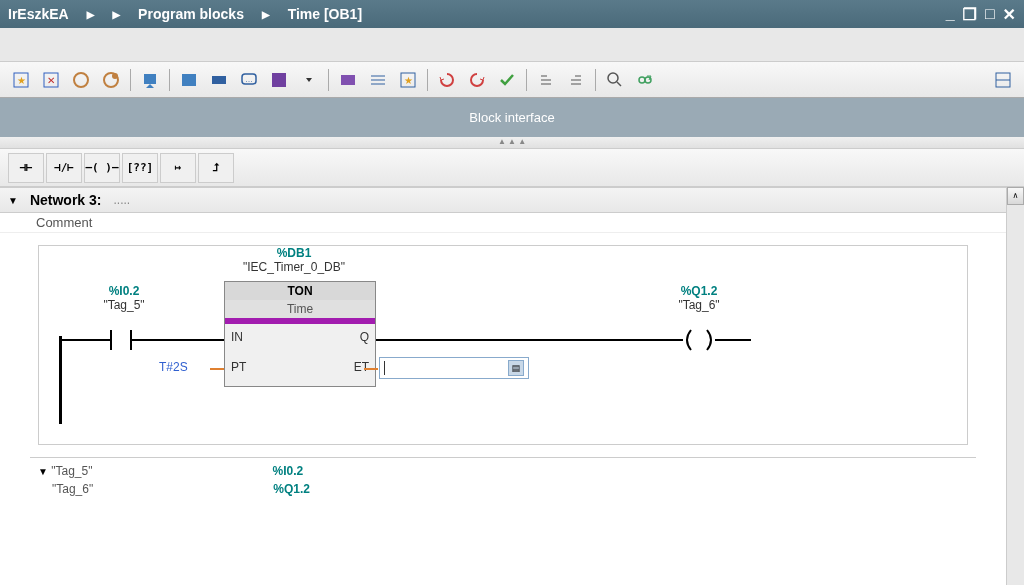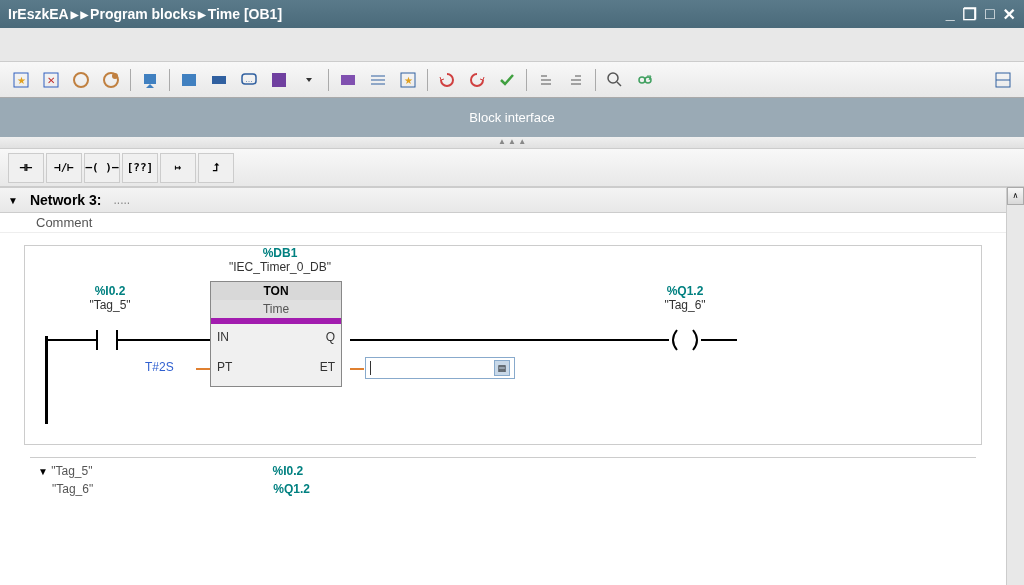--- a/index.html
+++ b/index.html
@@ -17,21 +17,21 @@
       color: white;
       padding: 4px 8px;
       display: flex;
       align-items: center;
       justify-content: space-between;
       height: 28px;
     }
     .breadcrumb {
       display: flex;
       align-items: center;
-      gap: 2px;
+      gap: 18px;
       font-weight: bold;
       font-size: 14px;
     }
     .breadcrumb .sep {
       font-size: 10px;
     }
     .window-controls {
       display: flex;
       gap: 8px;
     }
@@ -150,38 +150,38 @@
     }
     .comment-row {
       padding: 2px 36px;
       color: #555;
       font-size: 13px;
       border-bottom: 1px solid #eee;
     }
     .ladder-area {
       padding: 20px 30px;
       border: 1px solid #ccc;
-      margin: 12px 24px;
+      margin: 12px 38px;
       position: relative;
       height: 200px;
       background: white;
     }
     .db-label {
       text-align: center;
       color: #008080;
       font-weight: bold;
     }
     .db-name {
       text-align: center;
       color: #333;
     }
     .ton-block {
       border: 1px solid #888;
       background: #737373;
-      width: 132px;
+      width: 152px;
       text-align: center;
     }
     .ton-header {
       background: #d8d8d8;
       padding: 2px;
       font-weight: bold;
     }
     .ton-sub {
       background: #e0e0e0;
       padding: 2px;

